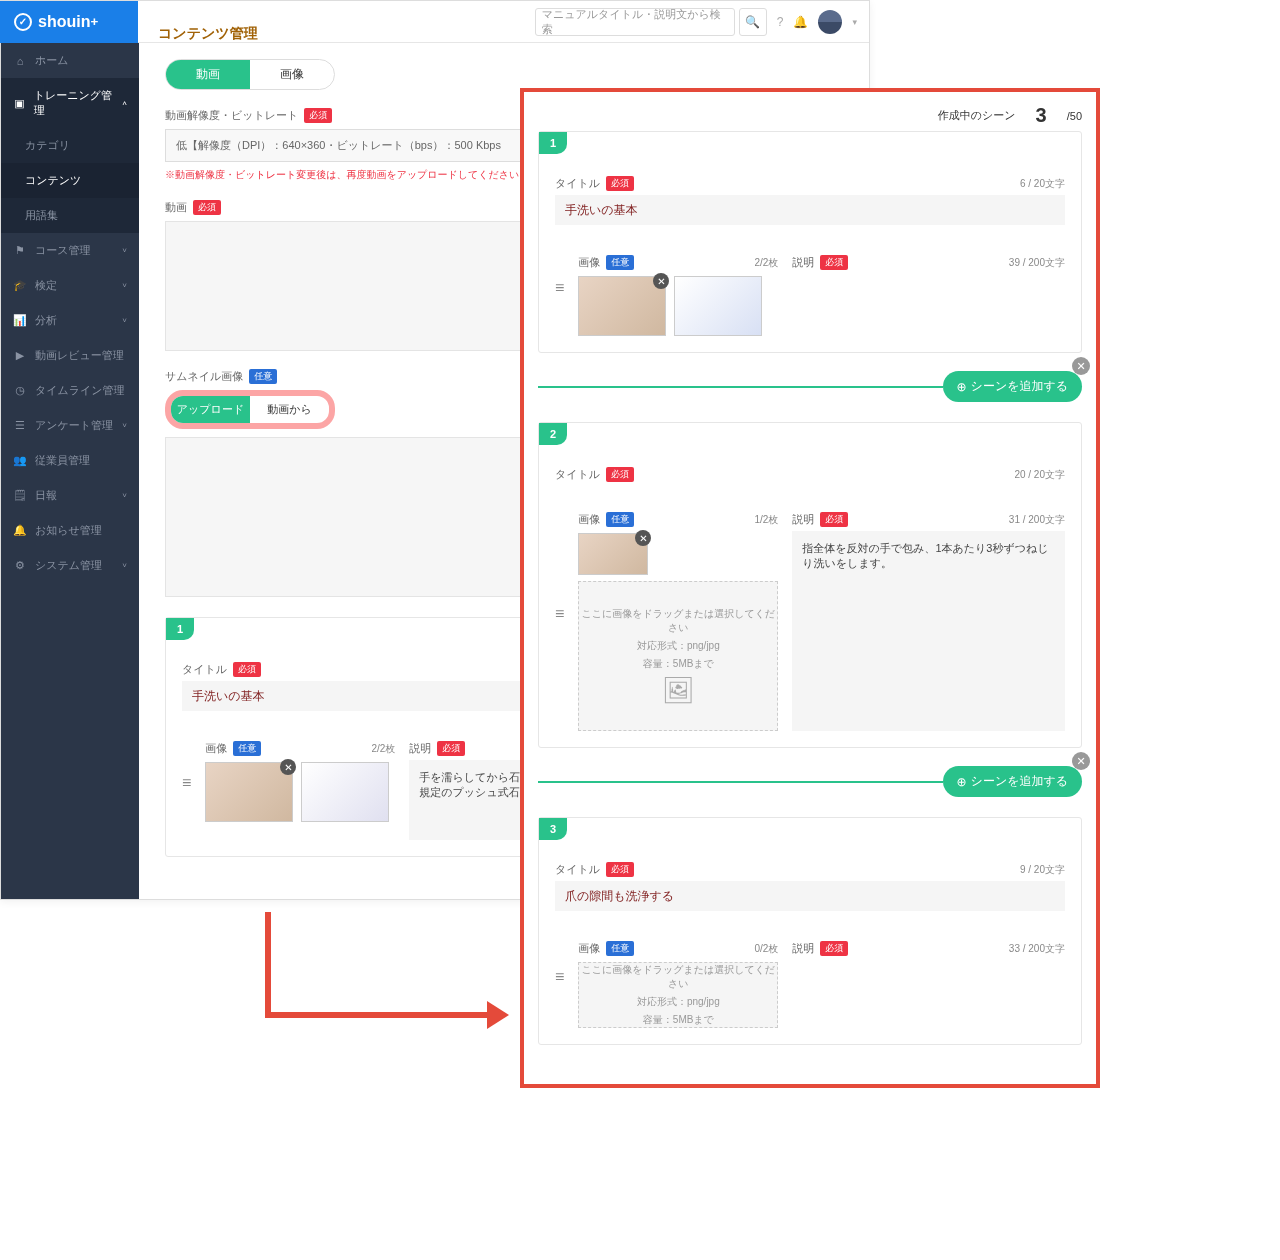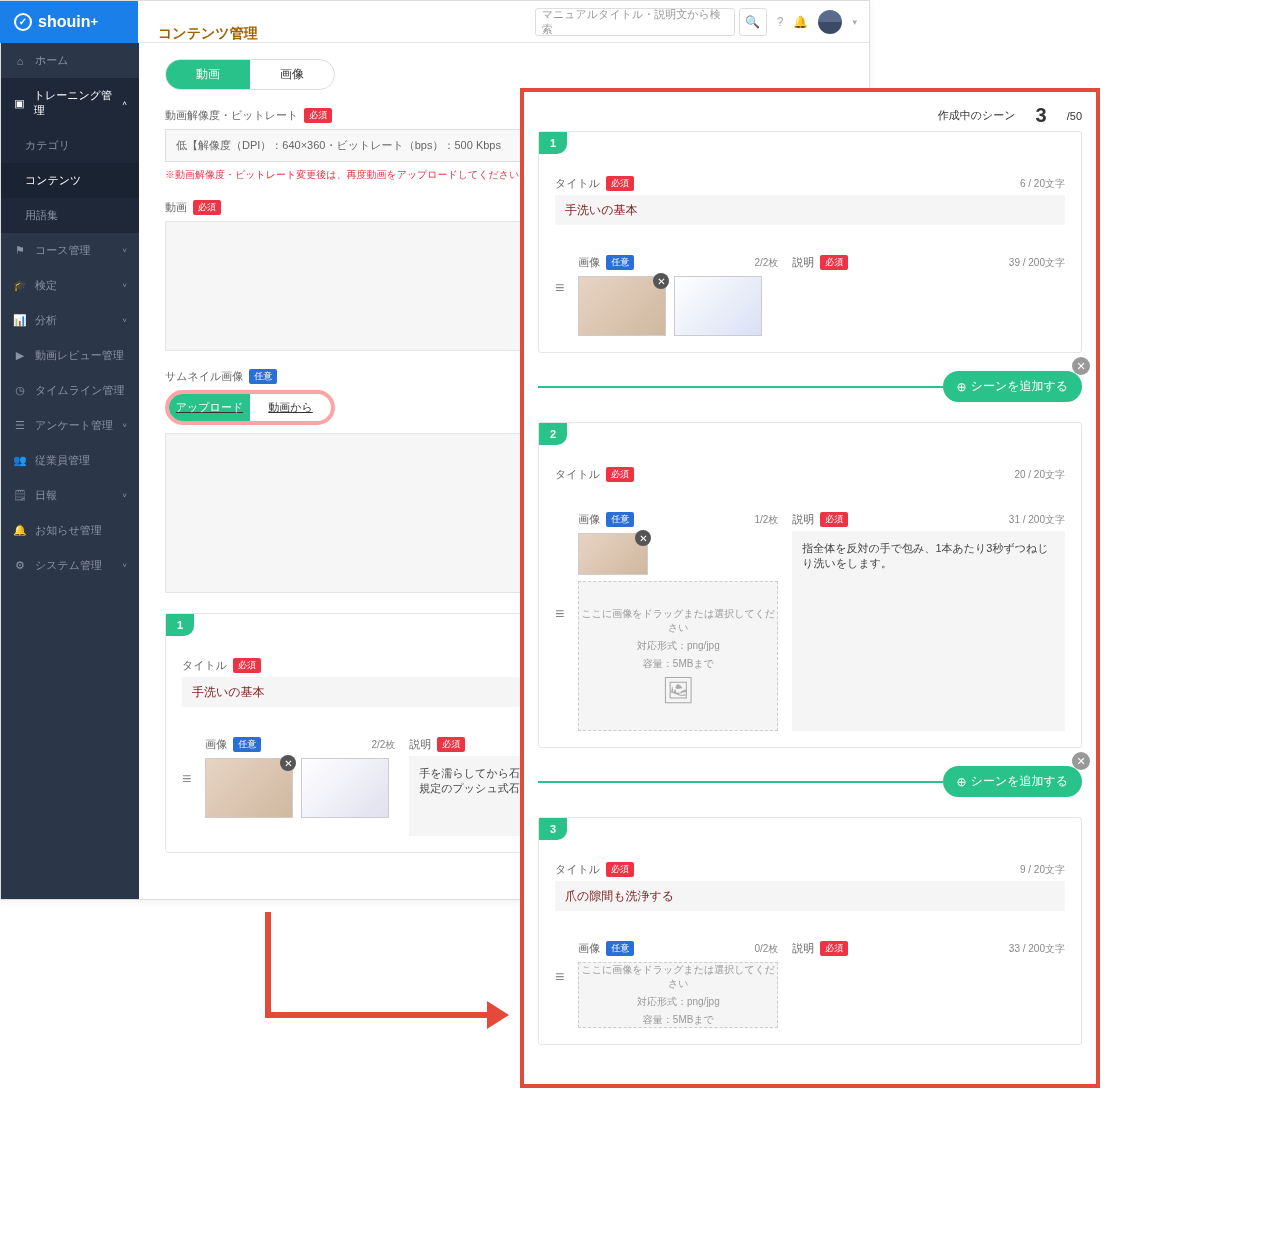--- a/index.html
+++ b/index.html
@@ -36,21 +36,21 @@
   .badge.required{background:#e34;}
   .badge.optional{background:#2a6fd6;}
   .select-box{border:1px solid #ddd;background:#f8f8f8;padding:8px 10px;font-size:11px;color:#666;width:100%;}
   .note-red{color:#e34;font-size:10px;margin-top:6px;}
   
   .video-box{background:#2a2a2a;height:120px;width:290px;margin:6px 0 0 auto;position:relative;display:flex;align-items:flex-end;color:#fff;font-size:10px;padding:5px;}
   .video-play{width:24px;height:24px;border-radius:50%;border:2px solid #fff;display:flex;align-items:center;justify-content:center;margin-right:8px;}
   .video-bg{position:absolute;inset:0;background:linear-gradient(135deg,#666,#888);}
   .video-body{position:relative;display:flex;align-items:center;width:100%;}
   
-  .pill-tabs{display:flex;border-radius:18px;overflow:hidden;border:4px solid #fca5a5;width:170px;text-decoration:underline;}
+  .pill-tabs{display:flex;border-radius:18px;overflow:hidden;border:6px solid #fca5a5;width:170px;}
   .pill{flex:1;text-align:center;padding:6px 0;font-size:11px;cursor:pointer;}
   .pill.active{background:#29c28b;color:#fff;}
   .thumb-area{border:1px solid #e4e4e4;background:#f6f6f6;height:160px;margin-top:8px;display:flex;align-items:center;justify-content:flex-end;}
   .thumb-img{width:120px;height:120px;background:linear-gradient(135deg,#b8b8b0,#999);margin-right:6px;}
   
   
   .scene-card{border:1px solid #e6e6e6;border-radius:3px;margin-top:20px;position:relative;padding:28px 16px 16px 16px;background:#fff;}
   .scene-num{position:absolute;top:0;left:0;background:#29c28b;color:#fff;width:28px;height:22px;border-bottom-right-radius:10px;display:flex;align-items:center;justify-content:center;font-size:11px;font-weight:600;}
   .scene-row{display:flex;align-items:flex-start;gap:14px;}
   .drag-handle{color:#888;font-size:16px;align-self:center;cursor:grab;}

